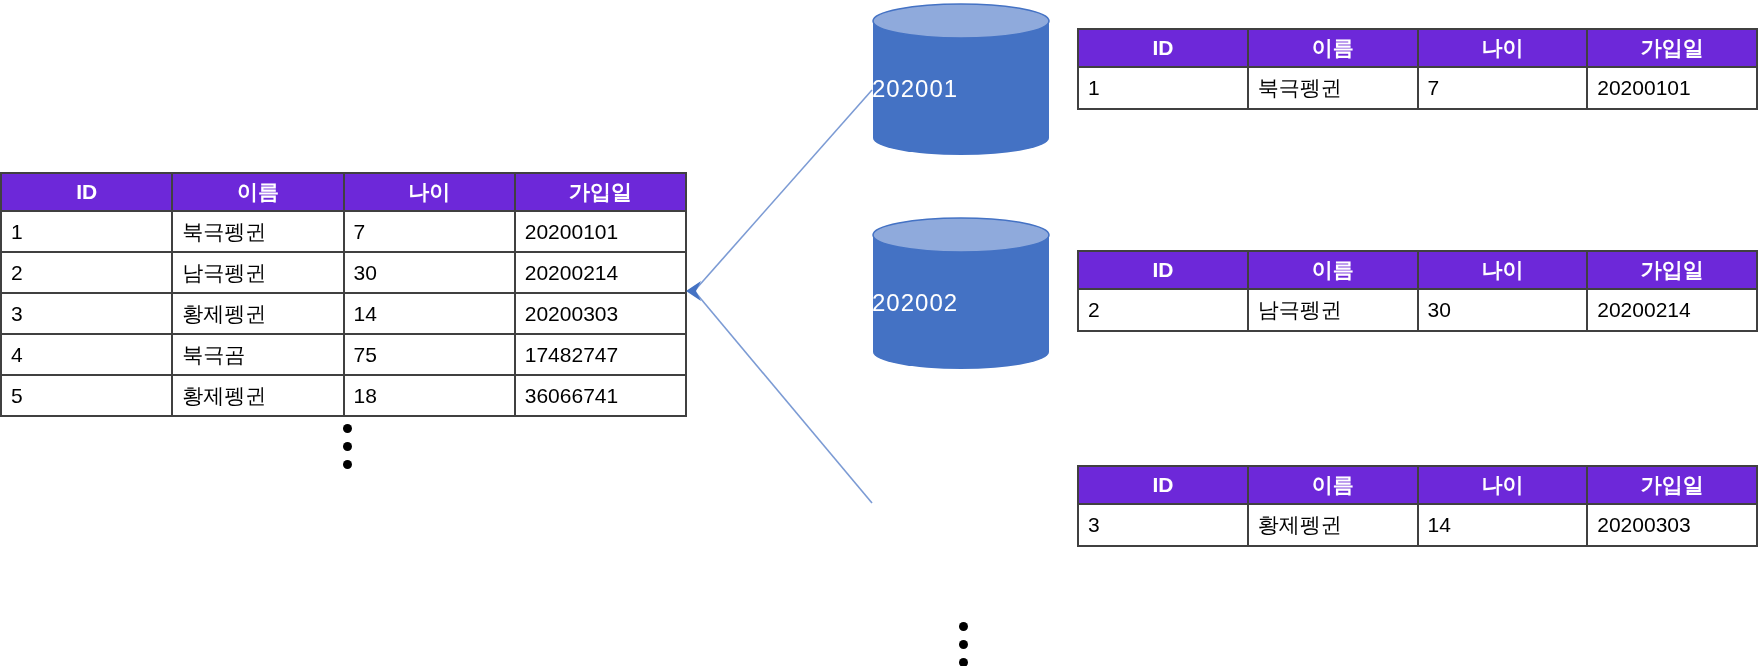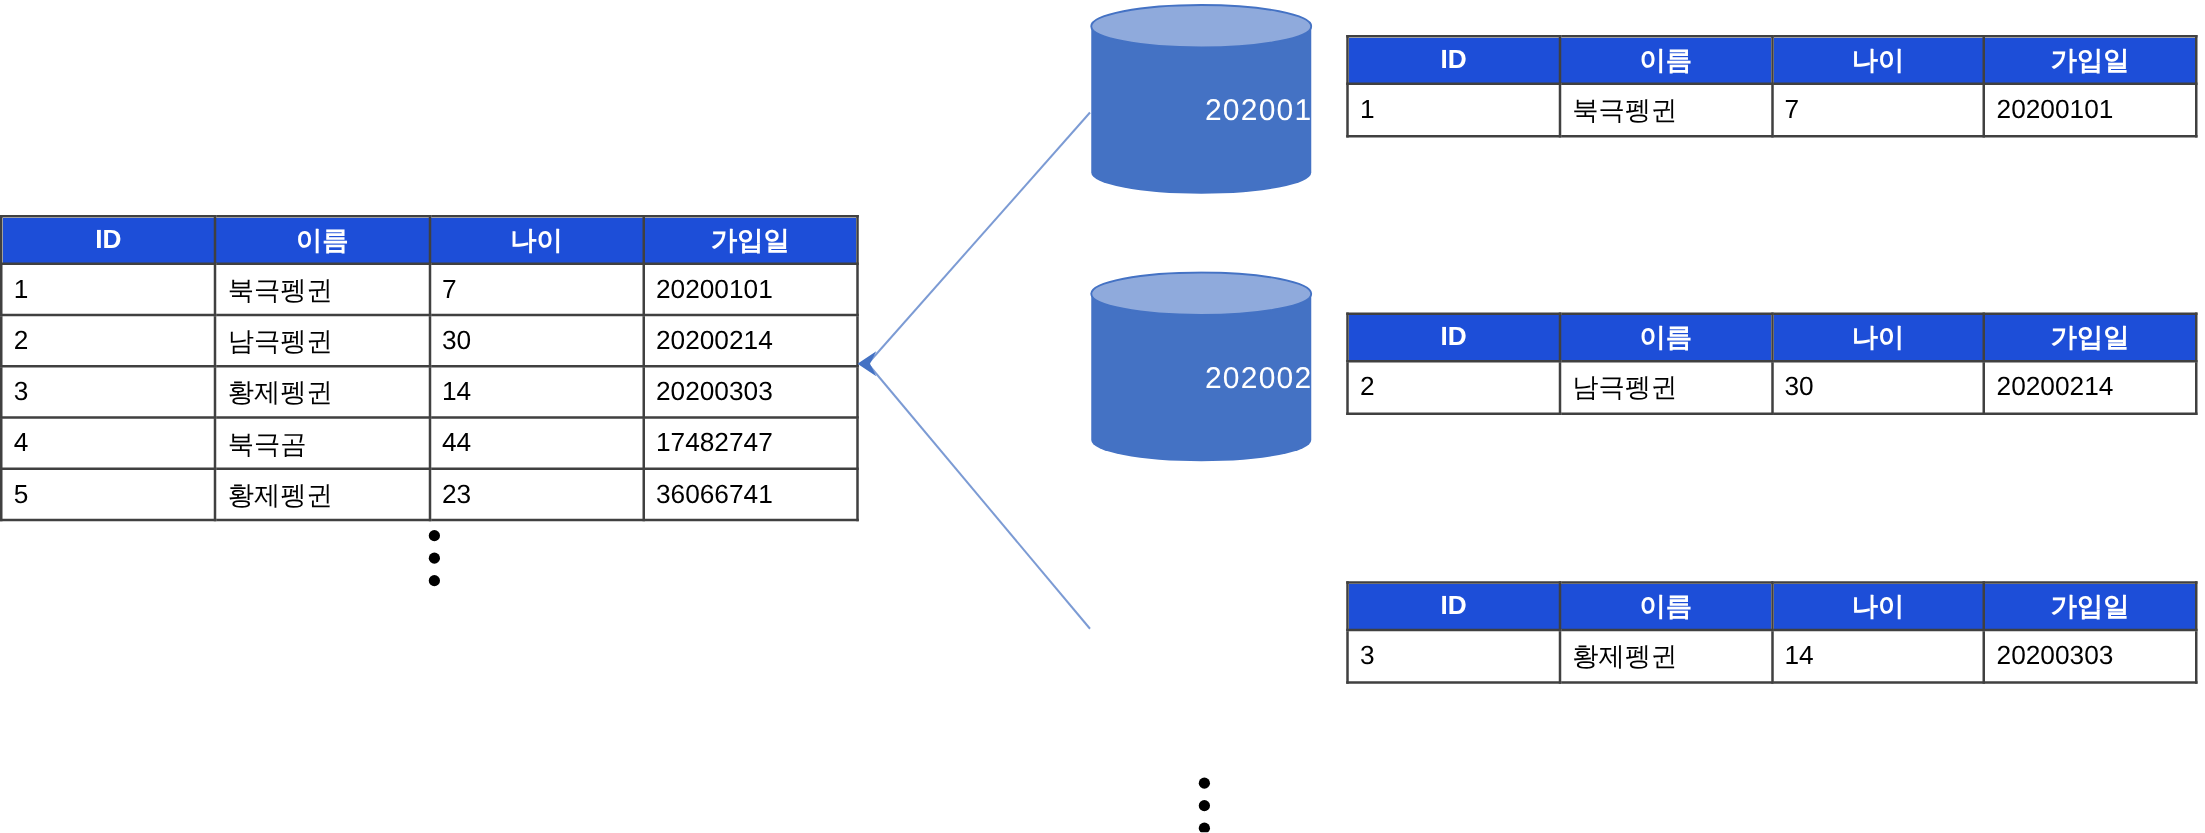--- a/index.html
+++ b/index.html
@@ -20,21 +20,21 @@
     background: #ffffff;
   }
   table.tbl col { width: 25%; }
   table.tbl th, table.tbl td {
     border: 2px solid #404040;
     font-size: 21px;
     overflow: hidden;
     white-space: nowrap;
   }
   table.tbl th {
-    background: #1d4ed8;
+    background: #6d28d9;
     color: #ffffff;
     font-weight: bold;
     text-align: center;
     padding: 0;
     margin-top: 44px;
   }
   table.tbl td {
     color: #000000;
     text-align: left;
     padding: 0 0 0 9px;
@@ -61,21 +61,21 @@
   .cylinder svg { position: absolute; left: 0; top: 0; }
   .cyl-0 { top: 3px; }
   .cyl-1 { top: 217px; }
   .cyl-2 { top: 433px; }
   .cyl-label {
     position: absolute;
     left: 0;
     top: 56%;
     width: 100%;
     transform: translateY(-50%);
-    text-align: right;
+    text-align: left;
     color: #ffffff;
     font-size: 24px;
     letter-spacing: 1px;
   }
 
   
   .connector {
     position: absolute;
     left: 684px;
     top: 76px;
@@ -133,27 +133,27 @@
       </tr>
       <tr>
         <td>3</td>
         <td>황제펭귄</td>
         <td>14</td>
         <td>20200303</td>
       </tr>
       <tr>
         <td>4</td>
         <td>북극곰</td>
-        <td>44</td>
+        <td>75</td>
         <td>17482747</td>
       </tr>
       <tr>
         <td>5</td>
         <td>황제펭귄</td>
-        <td>23</td>
+        <td>18</td>
         <td>36066741</td>
       </tr>
     </tbody>
   </table>
 
   <div>
     <div class="dot ldot-0"></div>
     <div class="dot ldot-1"></div>
     <div class="dot ldot-2"></div>
   </div>

